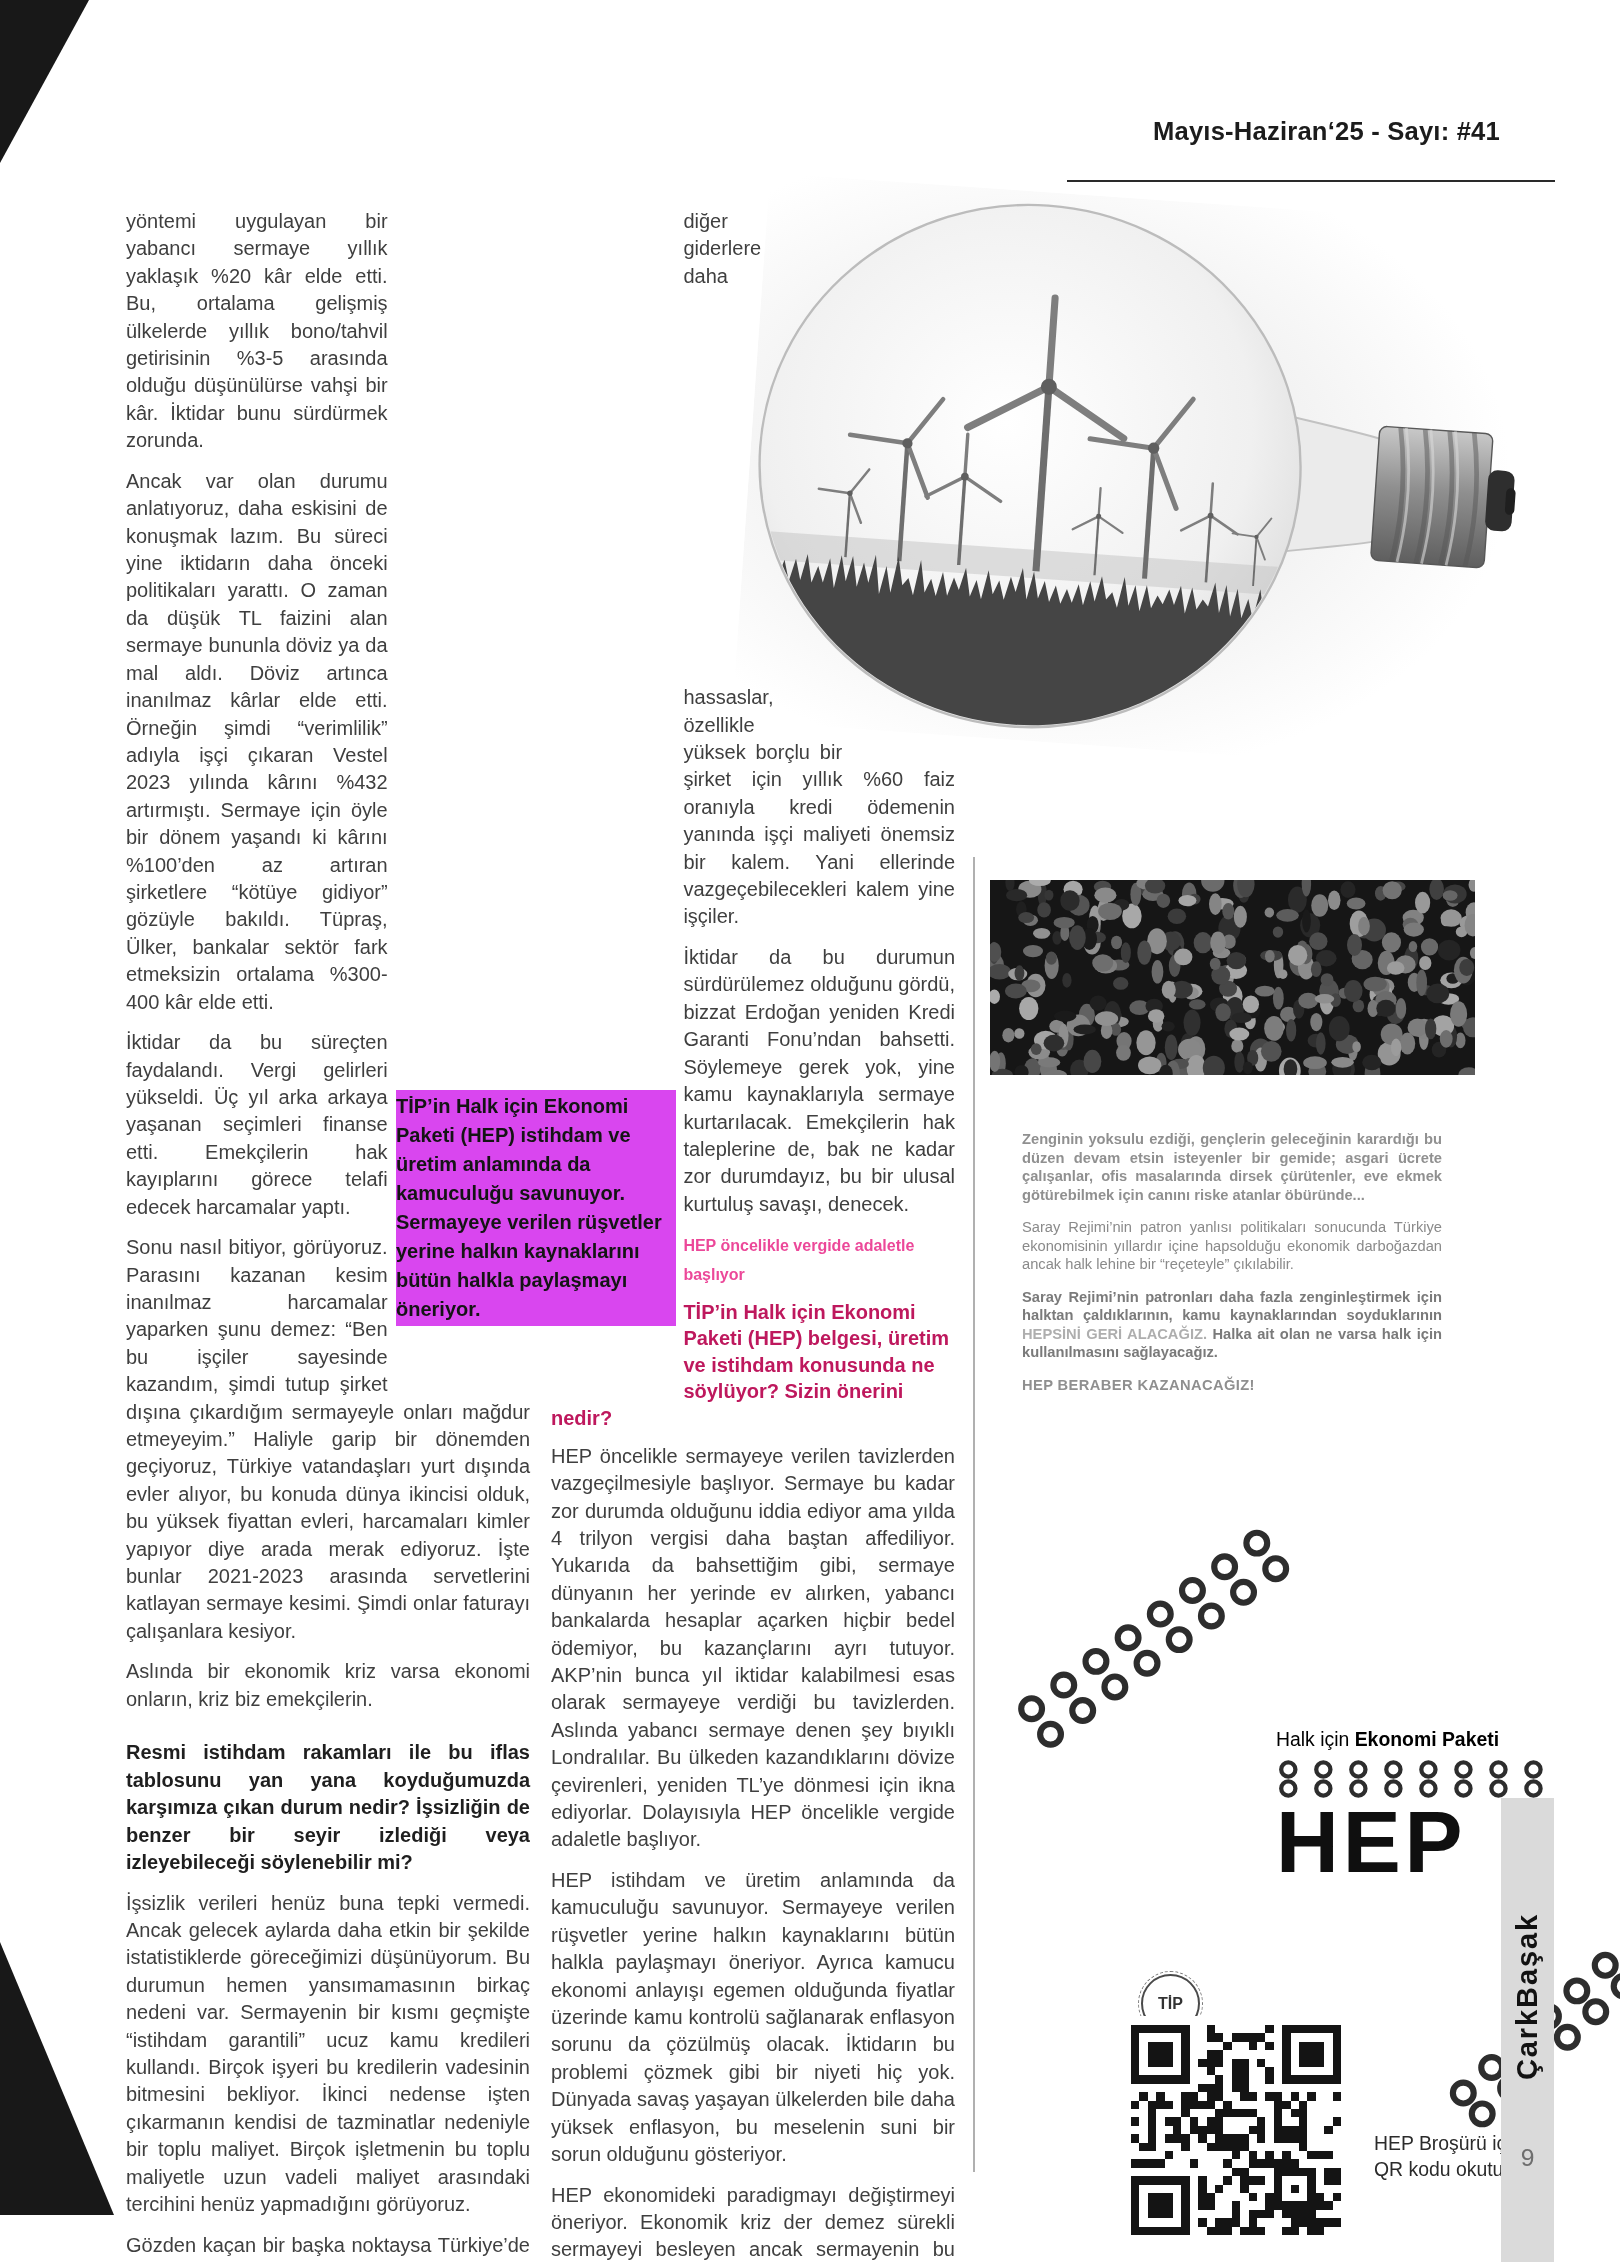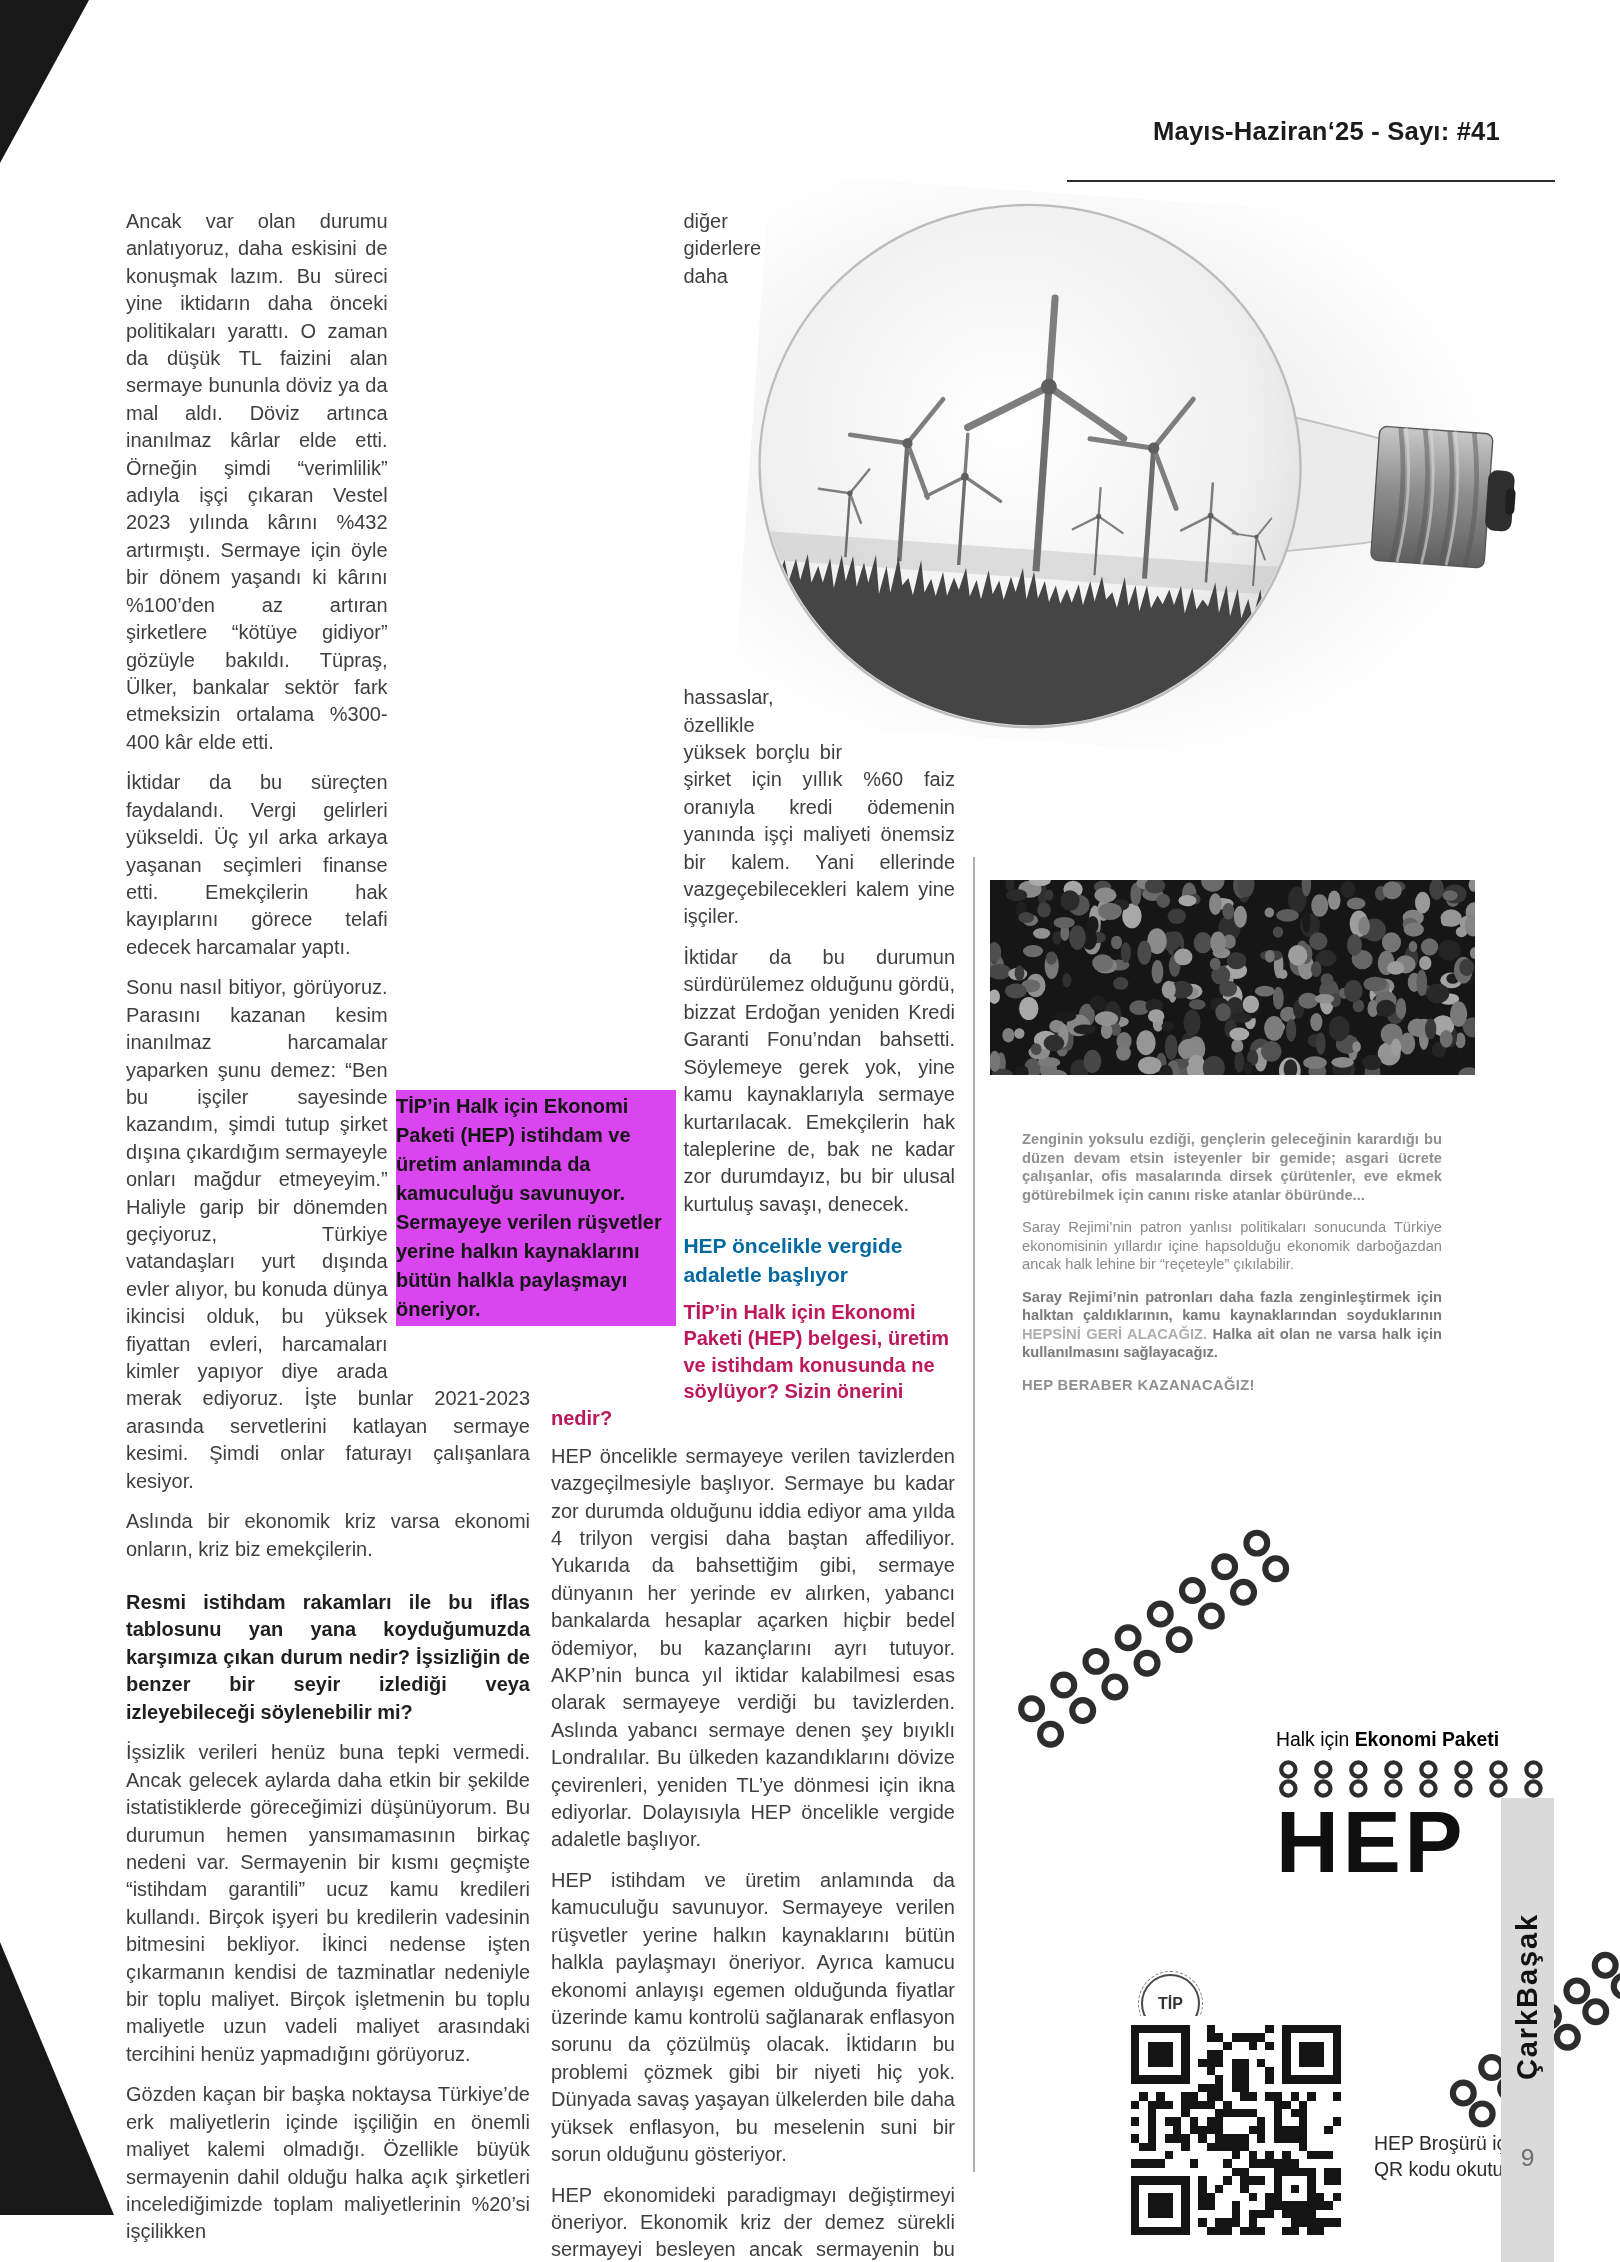--- a/index.html
+++ b/index.html
@@ -16,21 +16,21 @@
   
   .issue-header { position:absolute; top:117px; right:120px; font-size:25.6px; font-weight:bold; color:#1c1c1c; letter-spacing:0.2px; }
   .header-rule { position:absolute; top:180px; left:1067px; width:488px; height:1.9px; background:#2a2a2a; }
 
   
   .col { position:absolute; top:208px; width:404px; font-size:20px; line-height:27.4px; text-align:justify; z-index:2; }
   .col1 { left:126px; }
   .col2 { left:551px; }
   .col p { margin-bottom:13.2px; }
   .bold-q { font-weight:bold; color:#1f1f1f; margin-top:26px; }
-  .sec-heading { font-size:21px; line-height:29px; color:#0369a1; margin:13.2px 0 9.5px; text-align:left; font-weight:bold; }
+  .sec-heading { font-size:16px; line-height:29px; color:#ec4899; margin:13.2px 0 9.5px; text-align:left; font-weight:bold; }
   .sec-subheading { font-size:20px; line-height:26.5px; color:#be185d; margin-bottom:11.4px; text-align:left; font-weight:bold; }
 
   
   .spacer-bulb { float:right; width:244px; height:541px;
                  shape-outside:ellipse(248px 284px at 100% 49%); shape-margin:11.4px; }
   .spacer-pq-r { float:right; width:131px; height:295px; margin-top:882px; margin-left:11.4px; }
   .spacer-pq-l { float:left; width:121px; height:295px; margin-top:882px; margin-right:11.4px; }
 
   .pull-quote { position:absolute; left:396px; top:1090px; width:280px; background:#d946ef;
                 font-size:20px; line-height:29px; font-weight:bold; color:#141414; text-align:left;
@@ -166,20 +166,21 @@
         <use href="#wt1" transform="translate(490,329) scale(0.68)"></use>
         <use href="#wt1" transform="translate(372,338) scale(0.6)"></use>
         <use href="#wt2" transform="translate(540,348) scale(0.5)"></use>
         <path id="grass-path" fill="#454545" d="M8 446 L8 409 L14 427 L20 417 L26 428 L32 415 L38 426 L44 407 L50 429 L56 405 L62 427 L68 399 L74 429 L80 411 L86 428 L92 402 L98 433 L104 398 L110 425 L116 398 L122 430 L128 404 L134 425 L140 395 L146 436 L152 406 L158 434 L164 395 L170 425 L176 417 L182 435 L188 397 L194 431 L200 416 L206 434 L212 408 L218 433 L224 413 L230 426 L236 402 L242 432 L248 414 L254 434 L260 403 L266 428 L272 413 L278 433 L284 408 L290 424 L296 398 L302 431 L308 401 L314 429 L320 410 L326 432 L332 414 L338 433 L344 417 L350 431 L356 411 L362 433 L368 407 L374 428 L380 401 L386 425 L392 417 L398 433 L404 400 L410 430 L416 408 L422 435 L428 407 L434 431 L440 417 L446 426 L452 410 L458 426 L464 405 L470 434 L476 406 L482 429 L488 418 L494 425 L500 399 L506 431 L512 401 L518 434 L524 404 L530 435 L536 414 L542 435 L548 403 L554 433 L560 402 L566 432 L572 450 L572 566 L8 566 Z"></path>
       </g>
     </svg>
   </figure>
 
   <section class="col col1">
     <div class="spacer-pq-r" aria-hidden="true"></div>
+    <p>yöntemi uygulayan bir yabancı sermaye yıllık yaklaşık %20 kâr elde etti. Bu, ortalama gelişmiş ülkelerde yıllık bono/tahvil getirisinin %3-5 arasında olduğu düşünülürse vahşi bir kâr. İktidar bunu sürdürmek zorunda.</p>
     <p>Ancak var olan durumu anlatıyoruz, daha eskisini de konuşmak lazım. Bu süreci yine iktidarın daha önceki politikaları yarattı. O zaman da düşük TL faizini alan sermaye bununla döviz ya da mal aldı. Döviz artınca inanılmaz kârlar elde etti. Örneğin şimdi “verimlilik” adıyla işçi çıkaran Vestel 2023 yılında kârını %432 artırmıştı. Sermaye için öyle bir dönem yaşandı ki kârını %100’den az artıran şirketlere “kötüye gidiyor” gözüyle bakıldı. Tüpraş, Ülker, bankalar sektör fark etmeksizin ortalama %300-400 kâr elde etti.</p>
     <p>İktidar da bu süreçten faydalandı. Vergi gelirleri yükseldi. Üç yıl arka arkaya yaşanan seçimleri finanse etti. Emekçilerin hak kayıplarını görece telafi edecek harcamalar yaptı.</p>
     <p>Sonu nasıl bitiyor, görüyoruz. Parasını kazanan kesim inanılmaz harcamalar yaparken şunu demez: “Ben bu işçiler sayesinde kazandım, şimdi tutup şirket dışına çıkardığım sermayeyle onları mağdur etmeyeyim.” Haliyle garip bir dönemden geçiyoruz, Türkiye vatandaşları yurt dışında evler alıyor, bu konuda dünya ikincisi olduk, bu yüksek fiyattan evleri, harcamaları kimler yapıyor diye arada merak ediyoruz. İşte bunlar 2021-2023 arasında servetlerini katlayan sermaye kesimi. Şimdi onlar faturayı çalışanlara kesiyor.</p>
     <p>Aslında bir ekonomik kriz varsa ekonomi onların, kriz biz emekçilerin.</p>
     <p class="bold-q">Resmi istihdam rakamları ile bu iflas tablosunu yan yana koyduğumuzda karşımıza çıkan durum nedir? İşsizliğin de benzer bir seyir izlediği veya izleyebileceği söylenebilir mi?</p>
     <p>İşsizlik verileri henüz buna tepki vermedi. Ancak gelecek aylarda daha etkin bir şekilde istatistiklerde göreceğimizi düşünüyorum. Bu durumun hemen yansımamasının birkaç nedeni var. Sermayenin bir kısmı geçmişte “istihdam garantili” ucuz kamu kredileri kullandı. Birçok işyeri bu kredilerin vadesinin bitmesini bekliyor. İkinci nedense işten çıkarmanın kendisi de tazminatlar nedeniyle bir toplu maliyet. Birçok işletmenin bu toplu maliyetle uzun vadeli maliyet arasındaki tercihini henüz yapmadığını görüyoruz.</p>
     <p>Gözden kaçan bir başka noktaysa Türkiye’de erk maliyetlerin içinde işçiliğin en önemli maliyet kalemi olmadığı. Özellikle büyük sermayenin dahil olduğu halka açık şirketleri incelediğimizde toplam maliyetlerinin %20’si işçilikken</p>
   </section>
 
   <section class="col col2">

